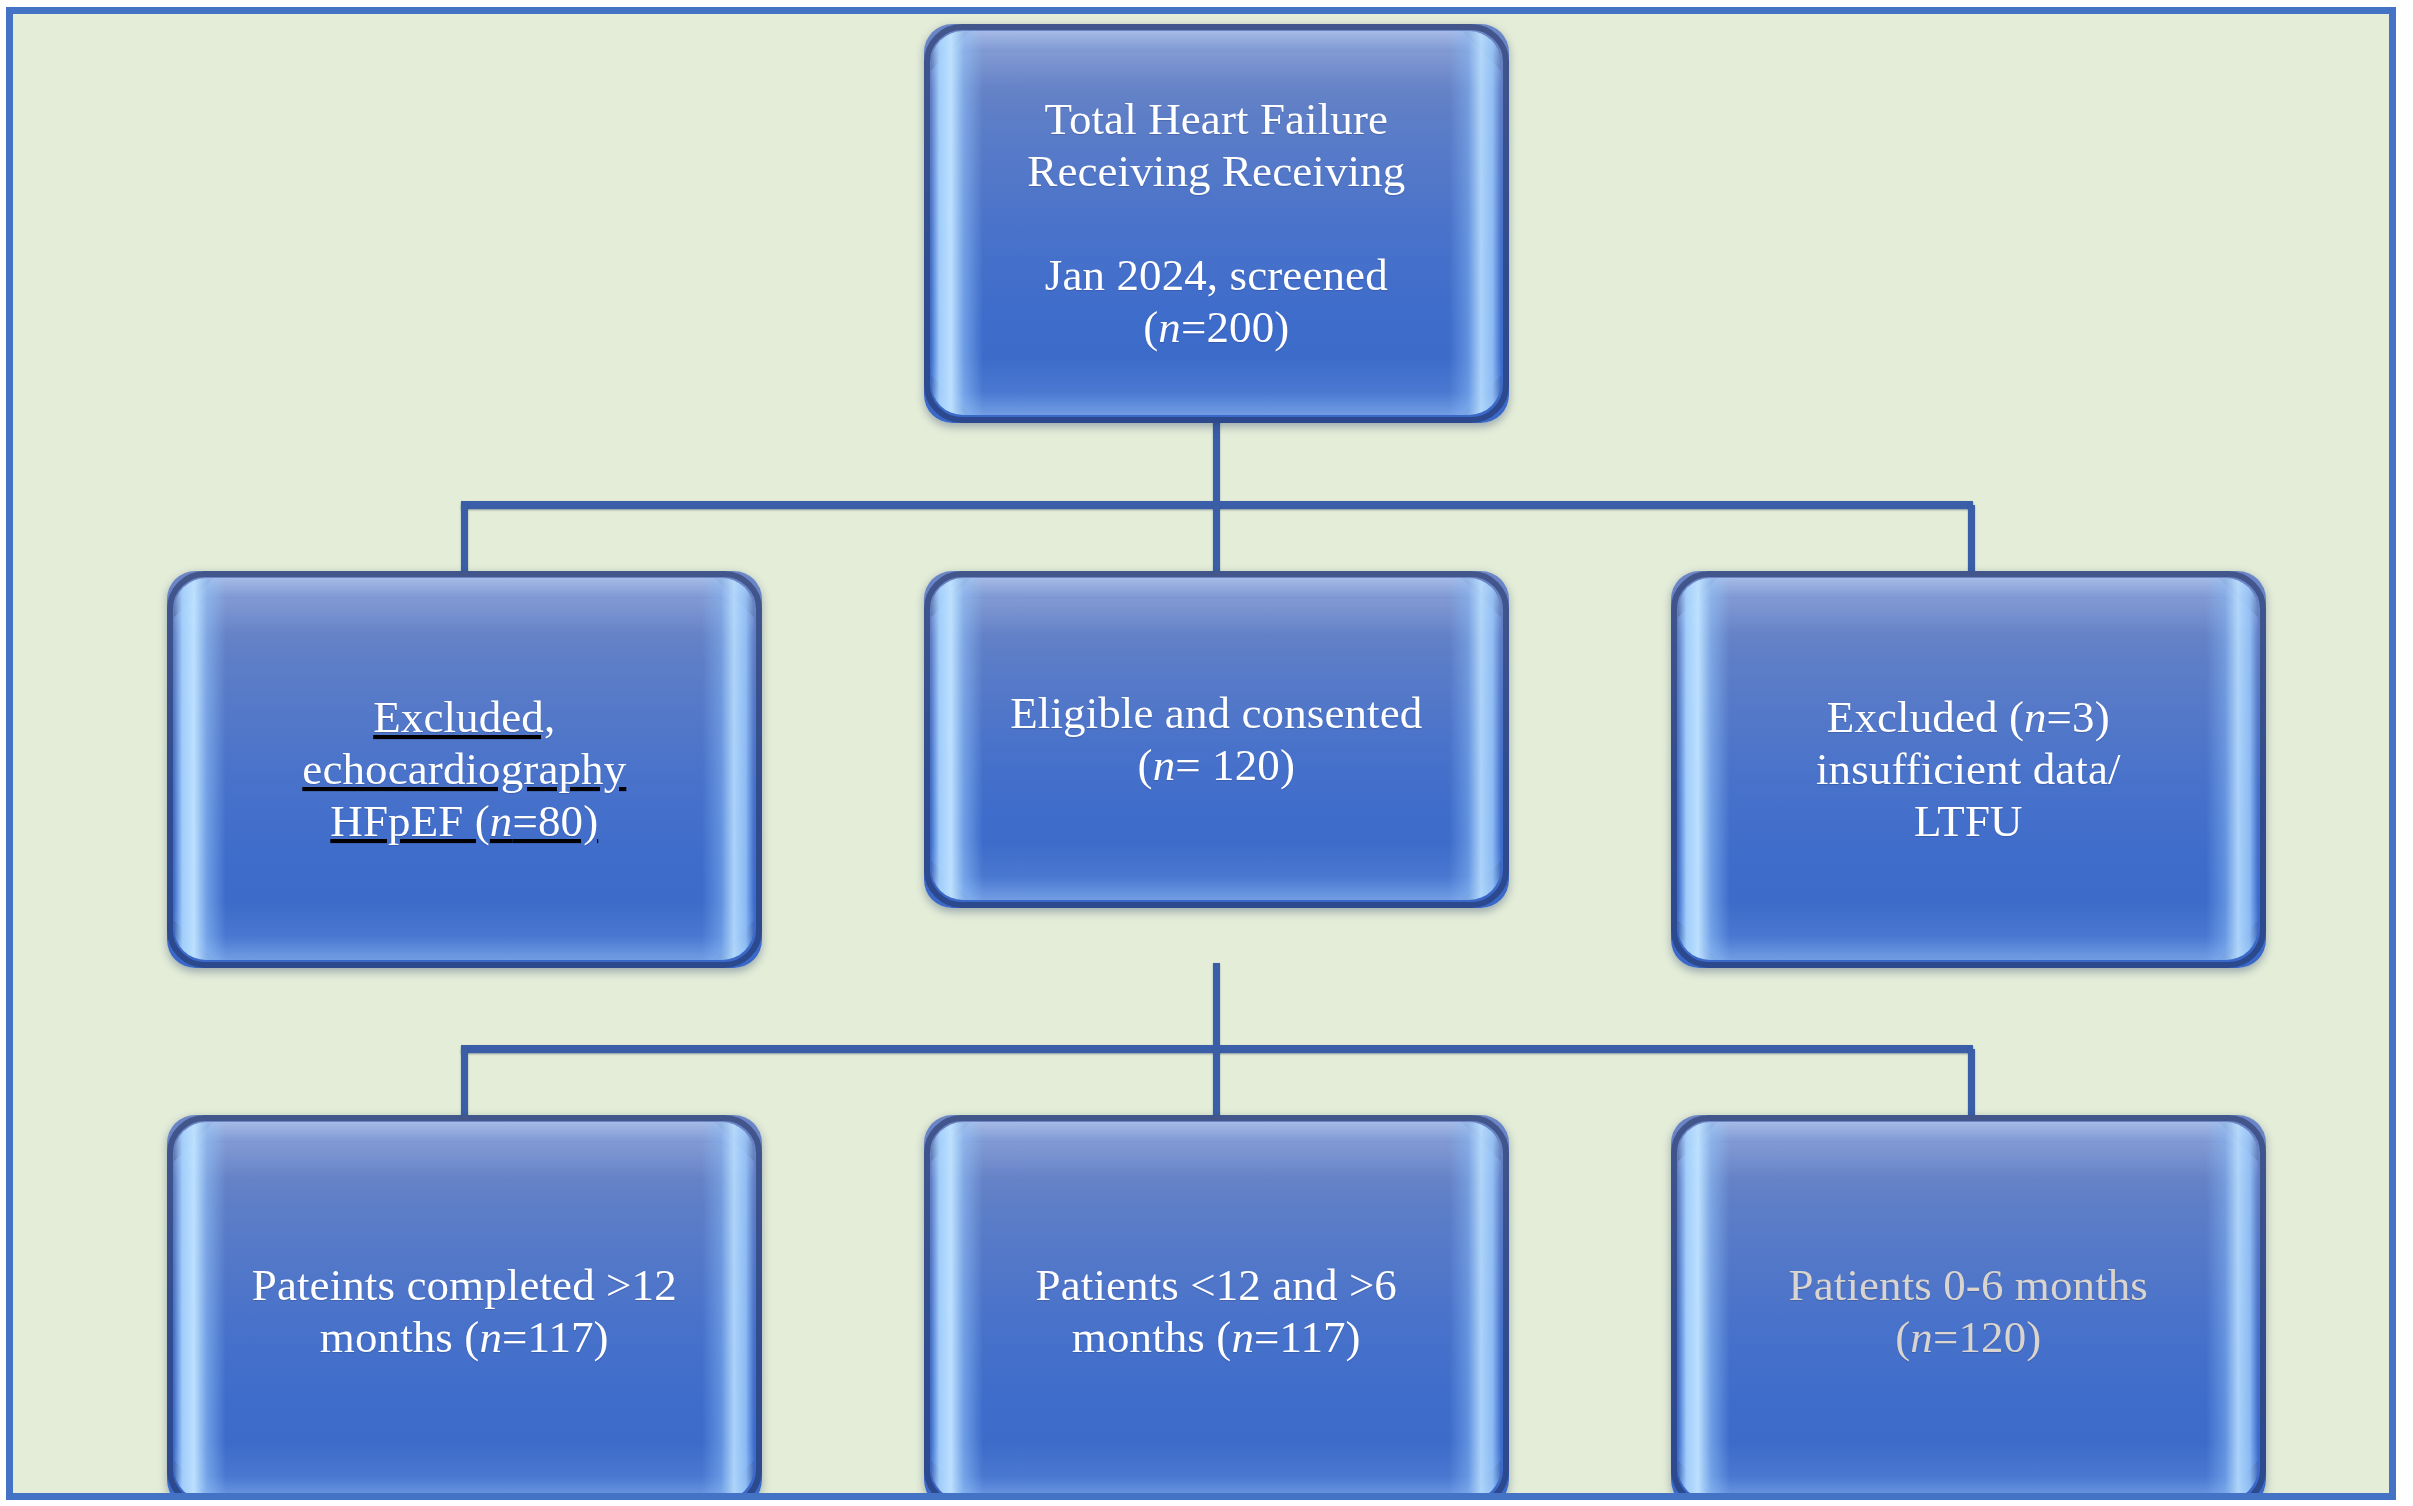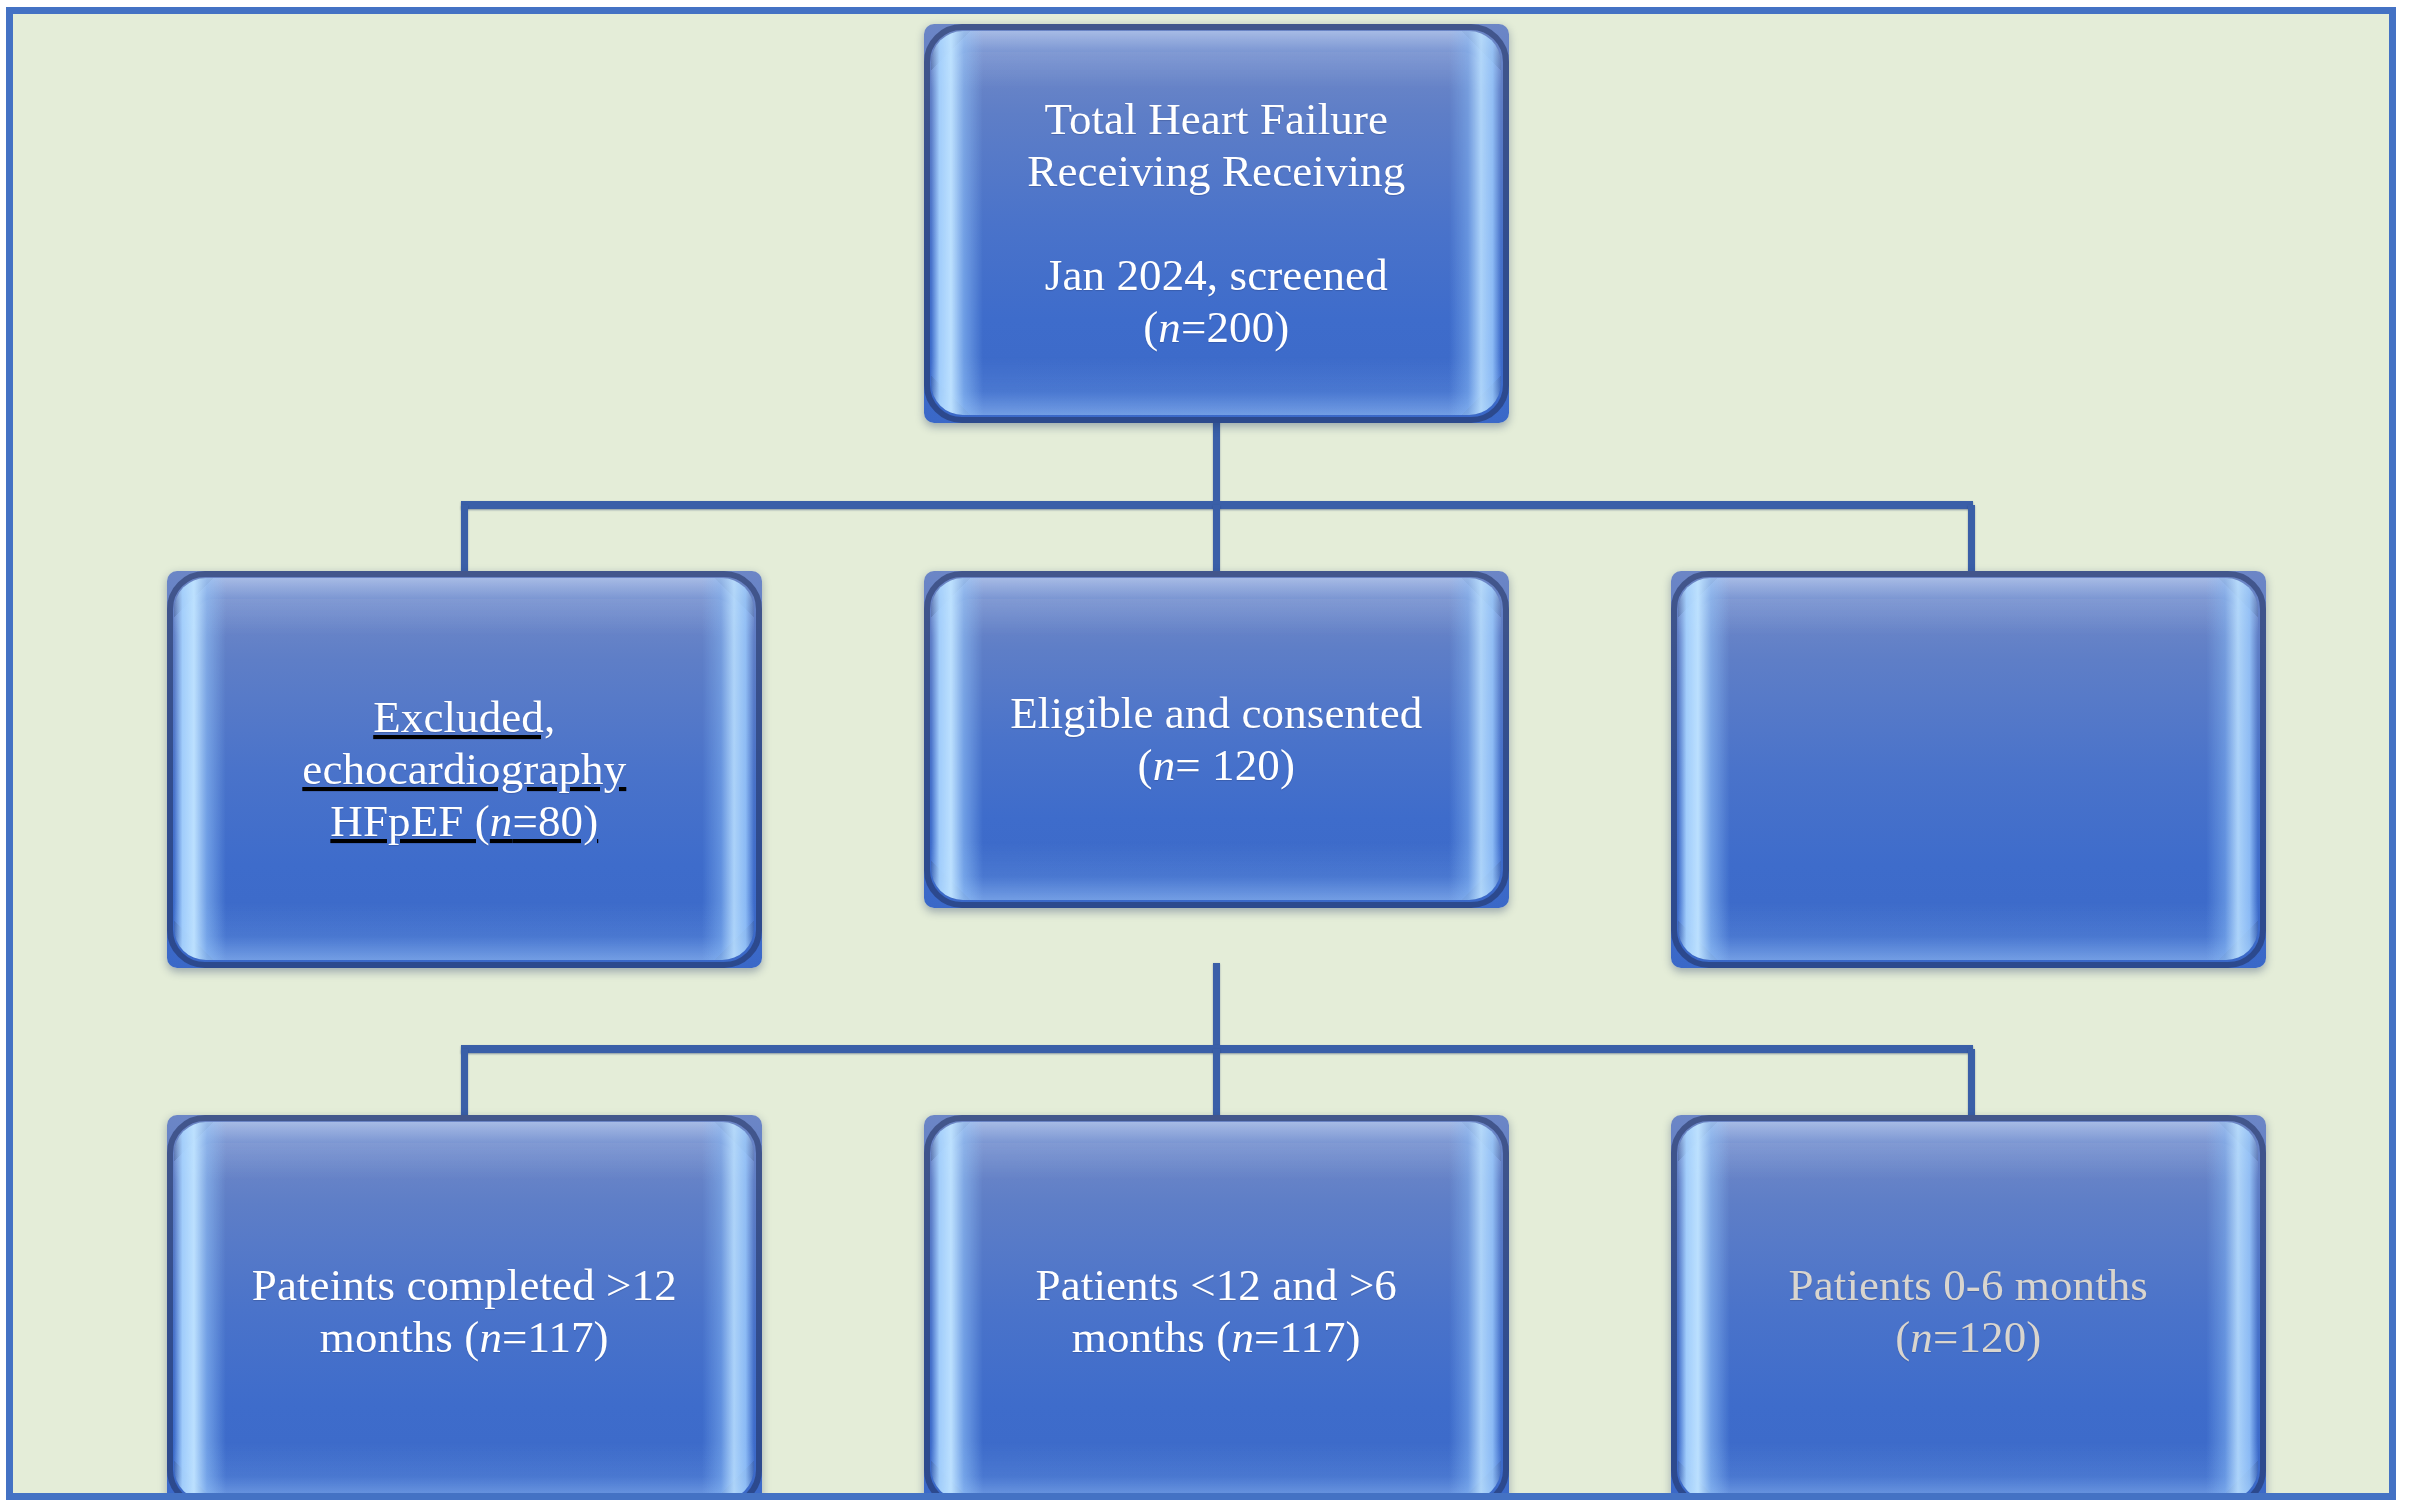--- a/index.html
+++ b/index.html
@@ -33,21 +33,21 @@
     background: #3A5FA8;
     box-shadow: 0 0.8px 1.7px rgba(20,40,90,.45);
   }
   .conn.v { width: 7.5px; }
   .conn.h { height: 8.4px; }
 
   
   .node {
     position: absolute;
     box-sizing: border-box;
-    border-radius: 10px;
+    border-radius: 28px;
     padding: 12px;
     
     background:
       linear-gradient(180deg,
         #6C86C6 0%,
         #5C7CC6 22%,
         #4771C9 55%,
         #3E6CCB 80%,
         #3A68C8 100%);
     box-shadow:
@@ -203,20 +203,21 @@
     <div class="face"></div>
     <div class="miter"></div>
     <div class="bevel"></div>
     <div class="label"><span>Eligible and consented</span><br><span>(</span><i>n</i><span>= 120)</span></div>
   </div>
 
   <div class="node" id="node-excluded-ltfu">
     <div class="face"></div>
     <div class="miter"></div>
     <div class="bevel"></div>
+    <div class="label"><span>Excluded (</span><i>n</i><span>=3)</span><br><span>insufficient data/</span><br><span>LTFU</span></div>
   </div>
 
   <div class="node" id="node-gt12">
     <div class="face"></div>
     <div class="miter"></div>
     <div class="bevel"></div>
     <div class="label"><span>Pateints completed &gt;12</span><br><span>months (</span><i>n</i><span>=117)</span></div>
   </div>
 
   <div class="node" id="node-6to12">

